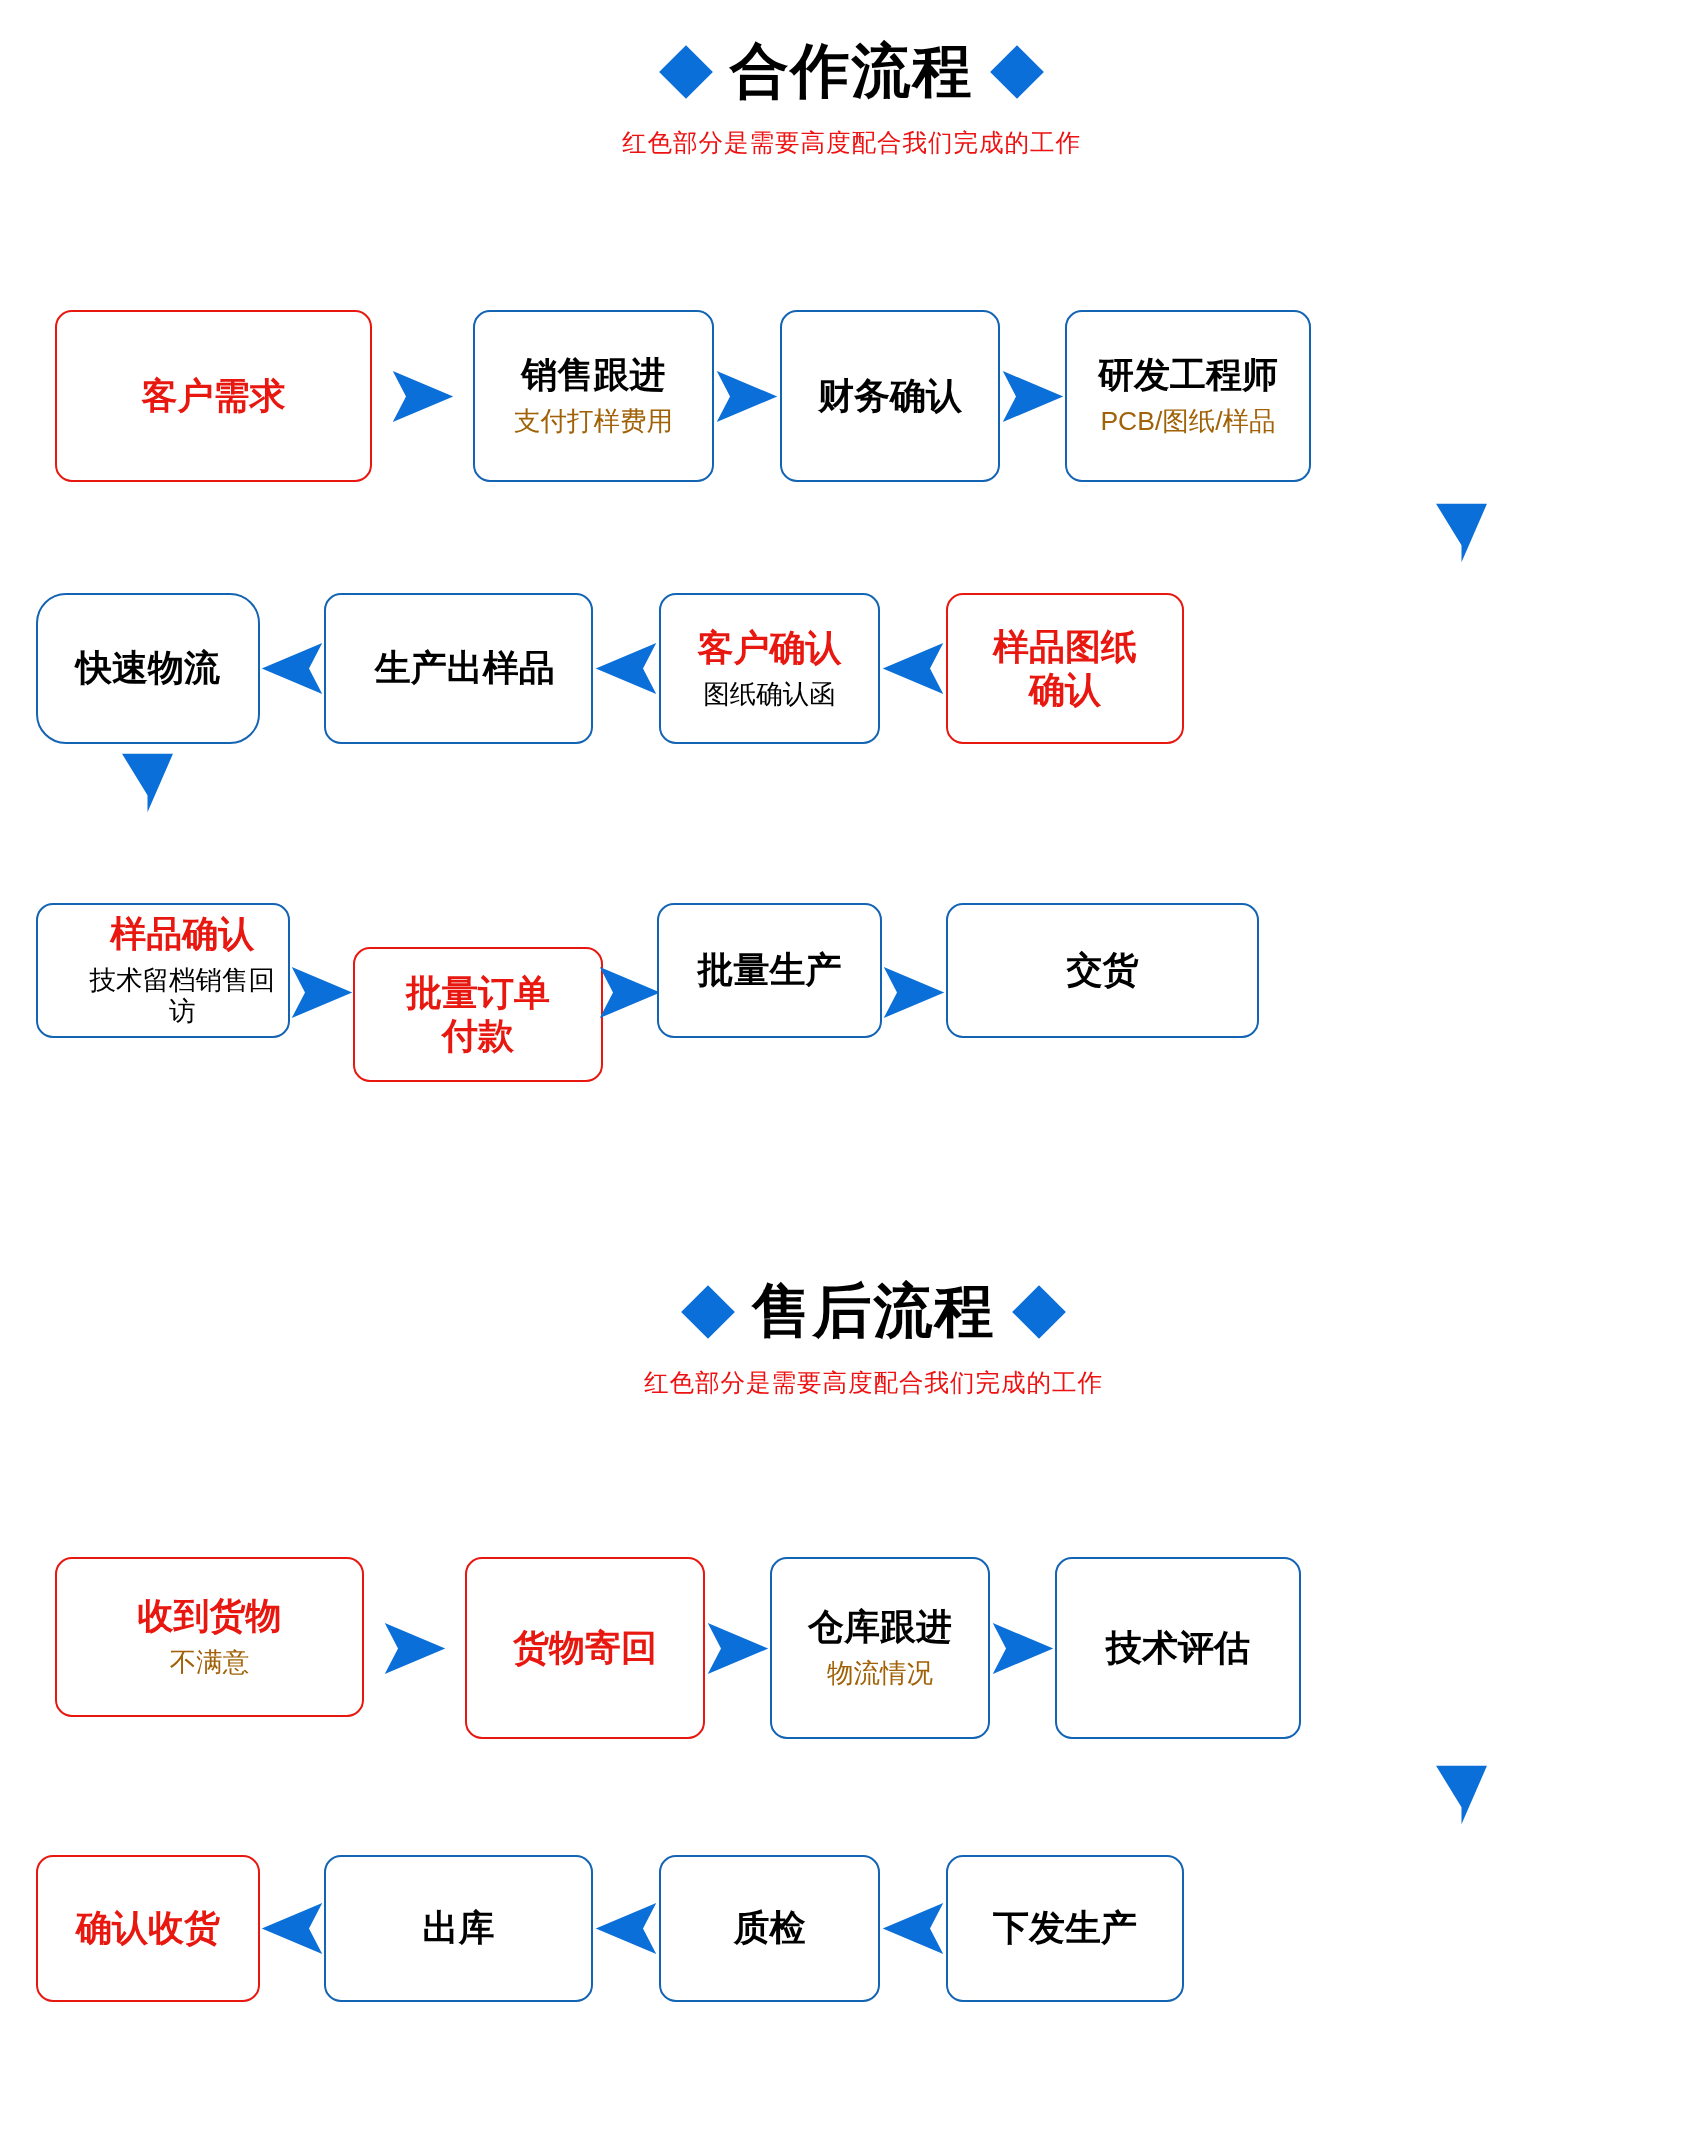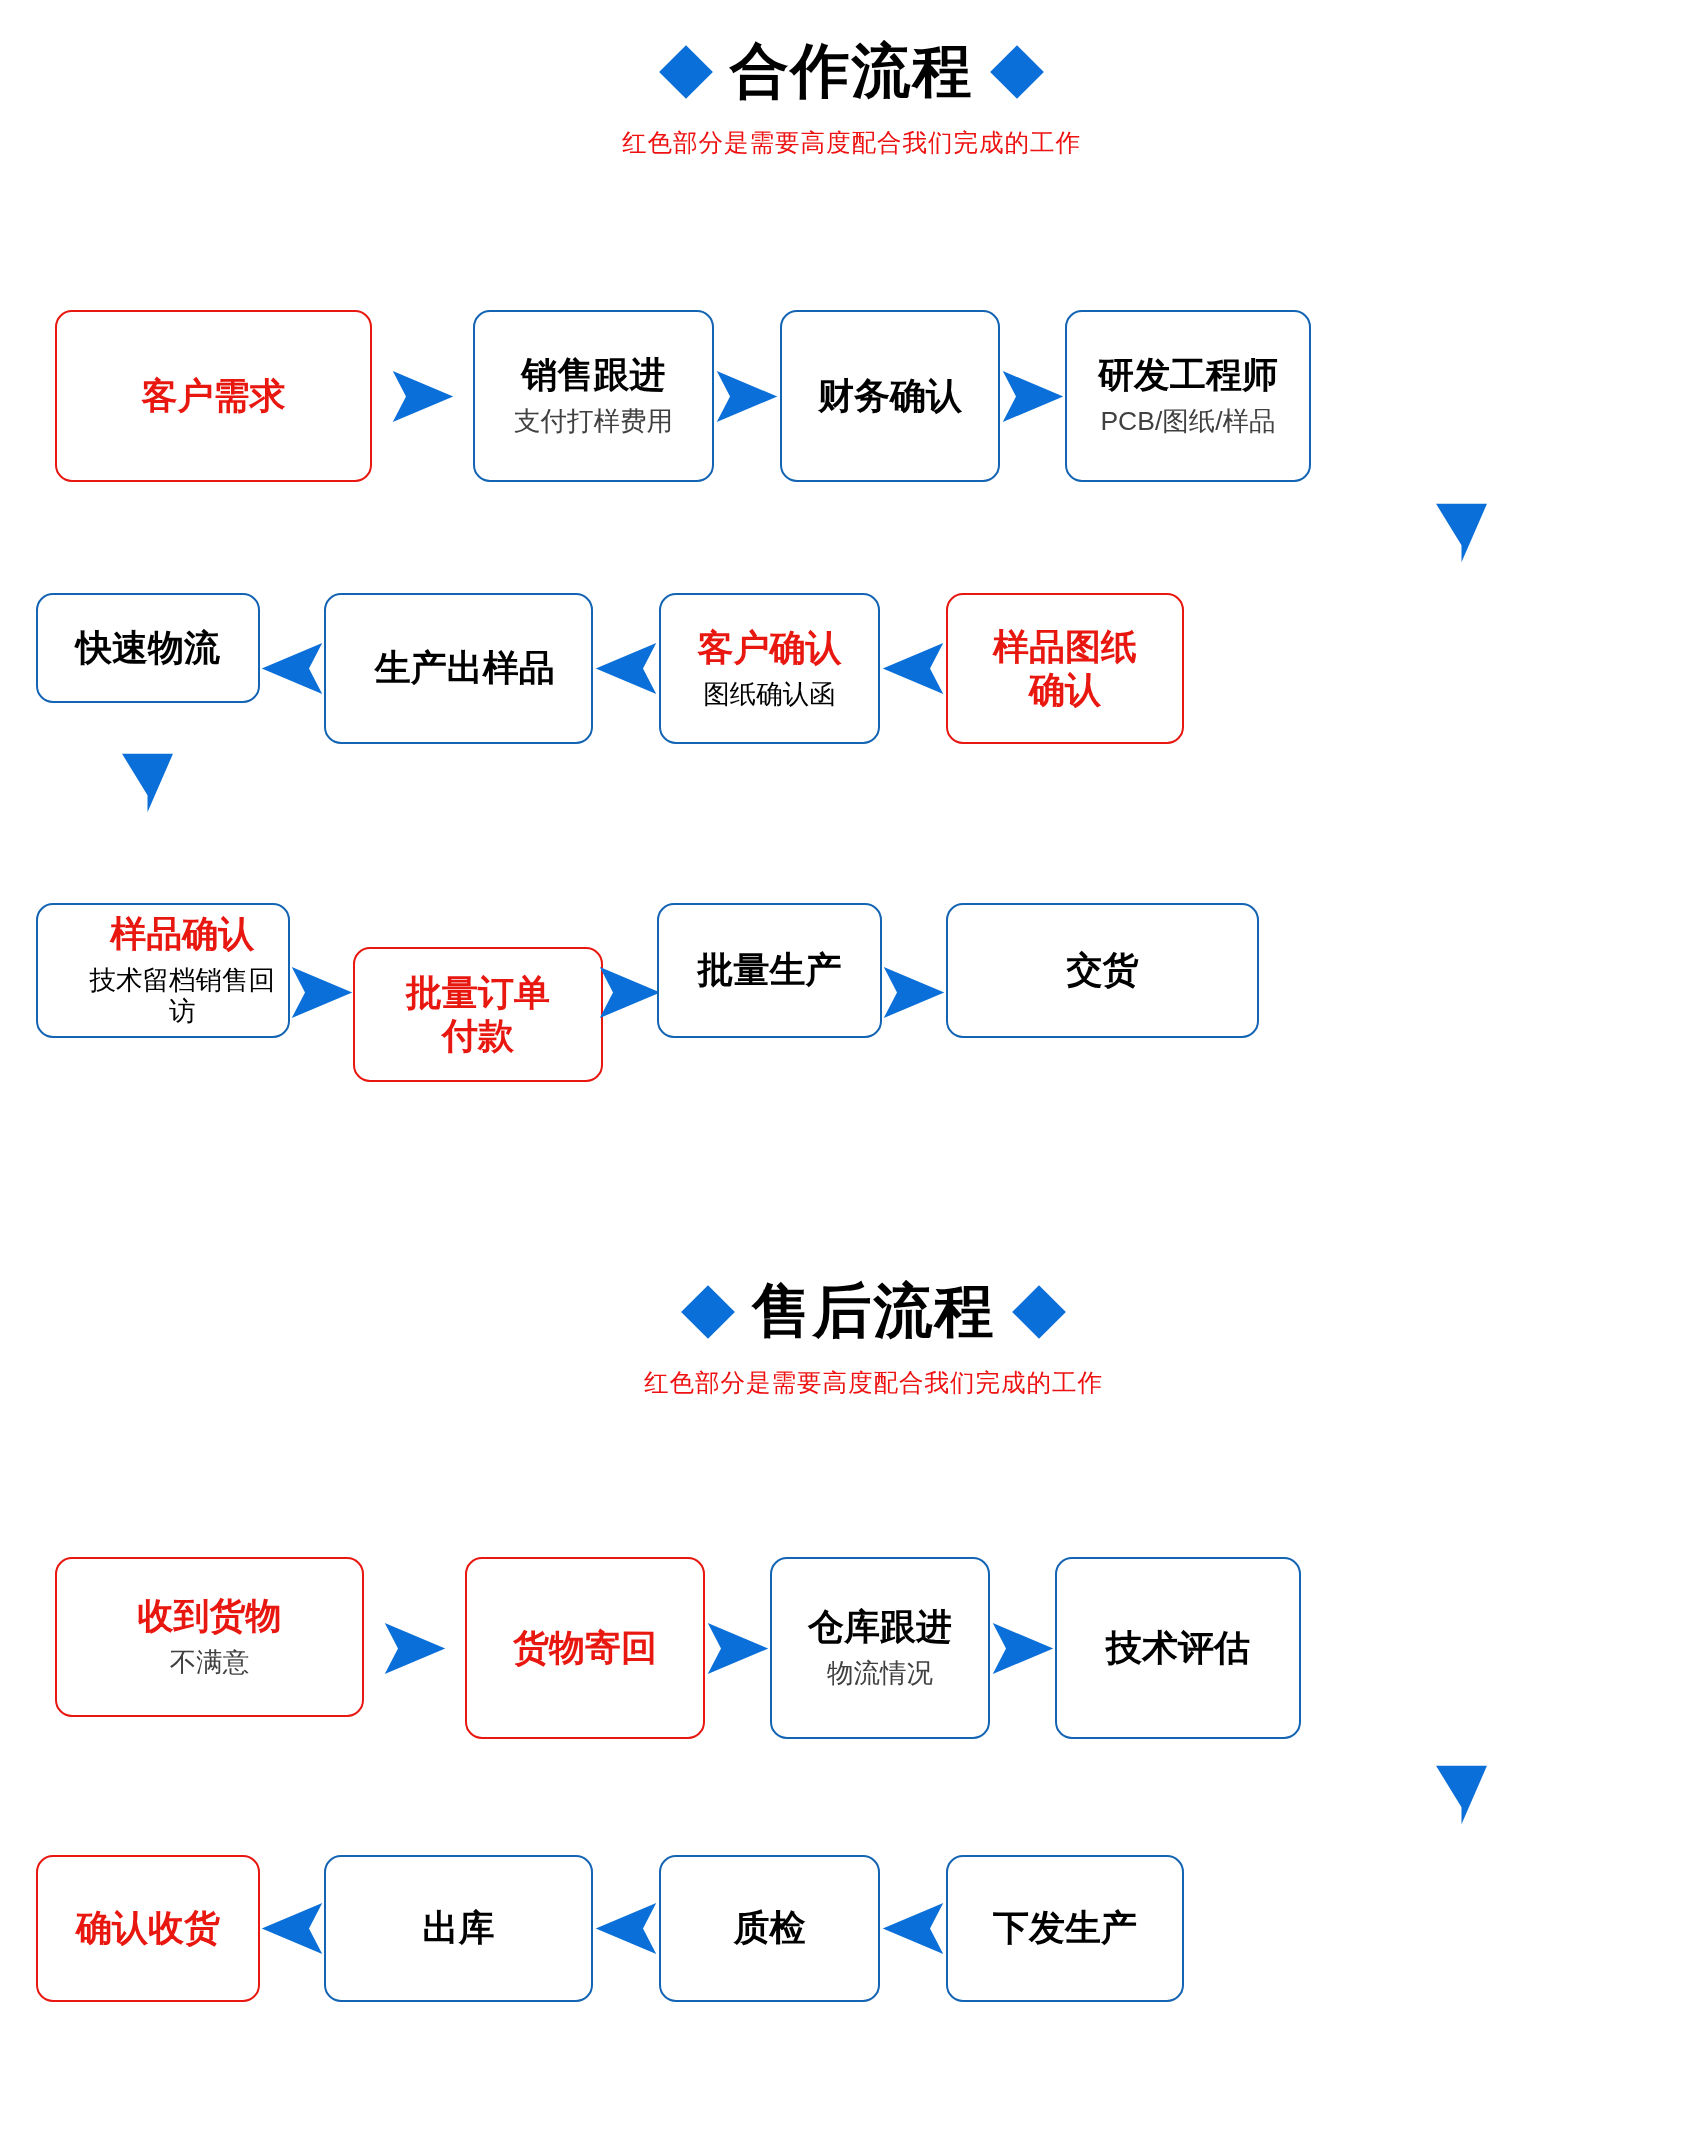--- a/index.html
+++ b/index.html
@@ -82,21 +82,21 @@
   }
   .node .sub {
     font-size: 26.5px;
     font-weight: normal;
     line-height: 1.2;
     margin-top: 9.5px;
     color: #000;
     white-space: pre-line;
   }
   .node .sub.red-text {
-    color: #404040;
+    color: #a16207;
   }
   .node .sub:empty { display: none; }
 
   
   .arrow-cell {
     display: flex;
     align-items: center;
     justify-content: center;
     flex: 0 0 auto;
   }
@@ -172,21 +172,21 @@
   <div class="abs" style="left:1432px; top:500px;">
     <span class="arrow arrow-down">
       <svg viewBox="0 0 62 70" width="59" height="66">
           <polygon points="4,4 58,4 31,66 31,48" fill="#0a6fd8"></polygon>
         </svg>
     </span>
   </div>
 
   <div class="abs" style="left:36px; top:593px;">
     <div class="row">
-      <div class="node" style="width:224px; height:110px;">
+      <div class="node" style="width:224px; height:151px;border-radius:30px;">
         <div class="main">快速物流</div>
 
       </div>
       <div class="arrow-cell" style="width:64px;">
         <span class="arrow arrow-left">
           <svg viewBox="0 0 72 62" width="68" height="59">
               <polygon points="68,4 4,31 68,58 54,31" fill="#0a6fd8"></polygon>
             </svg>
         </span>
       </div>

